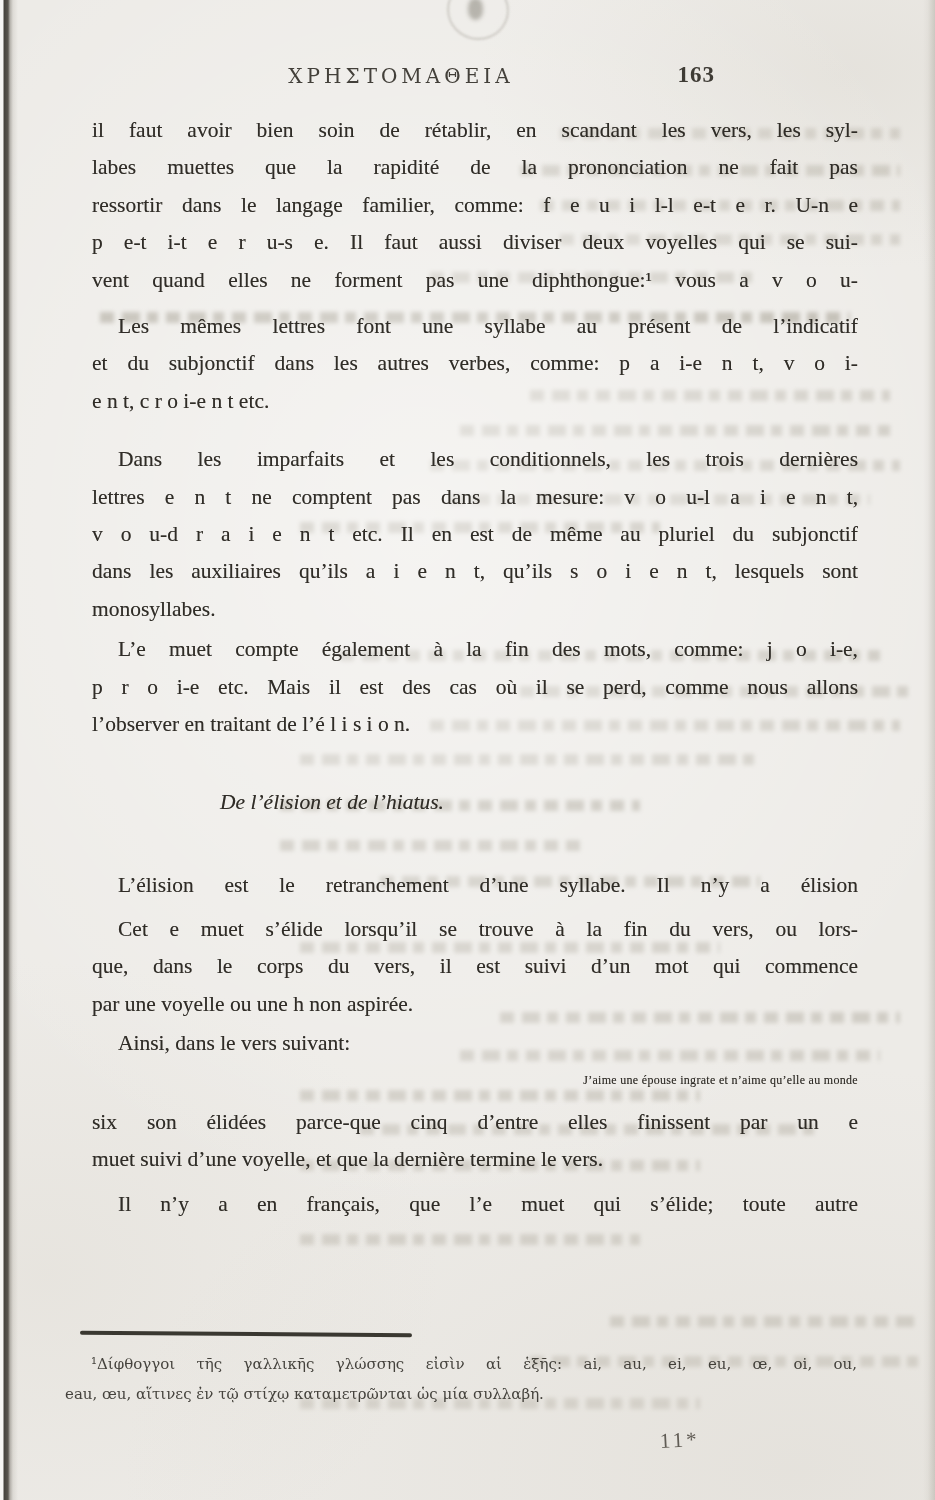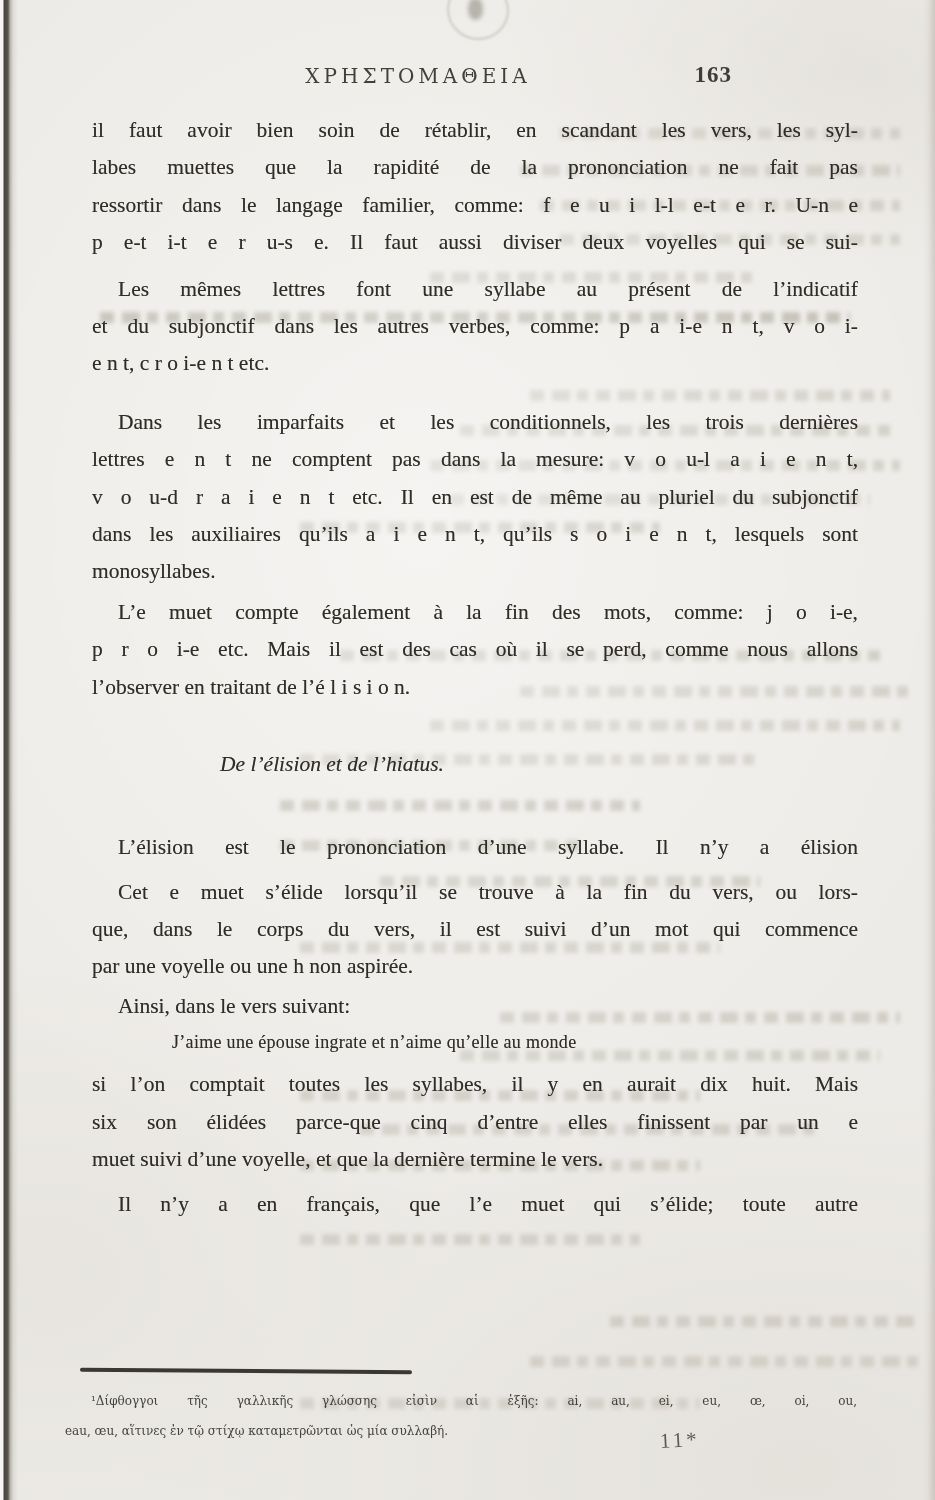--- a/index.html
+++ b/index.html
@@ -39,21 +39,21 @@
     background:rgba(95,90,78,0.45);border-radius:45%;filter:blur(2px);
   }
   
   .ghost{
     position:absolute;height:11px;z-index:1;filter:blur(2px);
     background:repeating-linear-gradient(90deg,
       rgba(146,140,124,1) 0 14px, transparent 14px 22px,
       rgba(146,140,124,1) 22px 40px, transparent 40px 47px,
       rgba(146,140,124,1) 47px 58px, transparent 58px 66px);
   }
-  .header{position:absolute;top:62px;left:17px;width:811px;height:32px;z-index:3;}
+  .header{position:absolute;top:62px;left:0;width:811px;height:32px;z-index:3;}
   .running-title{
     position:absolute;left:50%;transform:translateX(-52%);top:2px;
     font-family:"DejaVu Serif", serif;
     font-size:20px;letter-spacing:4px;color:rgba(52,49,42,0.92);
   }
   .page-number{
     position:absolute;right:96px;top:0px;
     font-size:23px;font-weight:bold;color:rgba(48,45,38,0.92);letter-spacing:1px;text-align:right;
   }
   .text-column{
@@ -62,27 +62,27 @@
     text-shadow:0 0 0.5px rgba(40,37,31,0.45);
   }
   .line{text-align:justify;text-align-last:justify;white-space:normal;}
   .line.last{text-align-last:left;}
   .para.indent .line:first-child{text-indent:26px;}
   .section-heading{
     width:480px;text-align:center;font-style:italic;
     font-size:21.5px;height:30px;line-height:30px;font-family:Liberation Serif, serif;
   }
   .verse-line{
-    margin-left:80px;font-size:18px;line-height:26px;height:26px;
-    letter-spacing:0.3px;text-align:left;
+    margin-left:58px;font-size:12px;line-height:26px;height:26px;
+    letter-spacing:0.3px;text-align:right;
   }
   .footnote{
-    position:absolute;left:65px;top:1369px;width:792px;z-index:3;
+    position:absolute;left:65px;top:1332px;width:792px;z-index:3;
     font-family:"DejaVu Serif", serif;
-    font-size:12px;line-height:30px;color:rgba(46,43,37,0.88);
+    font-size:15px;line-height:30px;color:rgba(46,43,37,0.88);
   }
   .footnote-rule{
     margin-left:15px;width:332px;height:3.5px;background:#3a3831;
     transform:rotate(0.45deg);border-radius:2px;
   }
   .footnote-line{text-align:justify;text-align-last:justify;}
   .footnote-line.first{margin-top:13px;text-indent:26px;}
   .footnote-line.last{text-align-last:left;}
   .signature-mark{
     position:absolute;left:660px;top:1428px;z-index:3;
@@ -134,20 +134,21 @@
   <span class="page-number">163</span>
 </div>
 
 <div class="text-column">
 
   <div class="para" style="margin-top:0">
     <div class="line">il faut avoir bien soin de rétablir, en scandant les vers, les syl-</div>
     <div class="line">labes muettes que la rapidité de la prononciation ne fait pas</div>
     <div class="line">ressortir dans le langage familier, comme: f e u i l-l e-t e r. U-n e</div>
     <div class="line">p e-t i-t e  r u-s e. Il faut aussi diviser deux voyelles qui se sui-</div>
+    <div class="line">vent quand elles ne forment pas une diphthongue:¹ vous a v o u-</div>
   </div>
 
   <div class="para indent" style="margin-top:9px">
     <div class="line">Les mêmes lettres font une syllabe au présent de l’indicatif</div>
     <div class="line">et du subjonctif dans les autres verbes, comme: p a i-e n t, v o i-</div>
     <div class="line last">e n t, c r o i-e n t etc.</div>
   </div>
 
   <div class="para indent" style="margin-top:21px">
     <div class="line">Dans les imparfaits et les conditionnels, les trois dernières</div>
@@ -159,37 +160,36 @@
 
   <div class="para indent" style="margin-top:3px">
     <div class="line">L’e muet compte également à la fin des mots, comme: j o i-e,</div>
     <div class="line">p r o i-e etc. Mais il est des cas où il se perd, comme nous allons</div>
     <div class="line last">l’observer en traitant de l’é l i s i o n.</div>
   </div>
 
   <div class="section-heading" style="margin-top:43px">De l’élision et de l’hiatus.</div>
 
   <div class="para indent" style="margin-top:50px">
-    <div class="line">L’élision est le prononciation d’une syllabe. Il n’y a élision</div>
+    <div class="line">L’élision est le retranchement d’une syllabe. Il n’y a élision</div>
   </div>
 
   <div class="para indent" style="margin-top:7px">
     <div class="line">Cet e muet s’élide lorsqu’il se trouve à la fin du vers, ou lors-</div>
     <div class="line">que, dans le corps du vers, il est suivi d’un mot qui commence</div>
     <div class="line last">par une voyelle ou une h non aspirée.</div>
   </div>
 
   <div class="para indent" style="margin-top:2px">
     <div class="line last">Ainsi, dans le vers suivant:</div>
   </div>
 
   <div class="verse-line" style="margin-top:4px">J’aime une épouse ingrate et n’aime qu’elle au monde</div>
 
   <div class="para" style="margin-top:11px">
-    <div class="line">si l’on comptait toutes les syllabes, il y en aurait dix huit. Mais</div>
     <div class="line">six son élidées parce-que cinq d’entre elles finissent par un e</div>
     <div class="line last">muet suivi d’une voyelle, et que la dernière termine le vers.</div>
   </div>
 
   <div class="para indent" style="margin-top:8px">
     <div class="line">Il n’y a en français, que l’e muet qui s’élide; toute autre</div>
   </div>
 
 </div>
 

